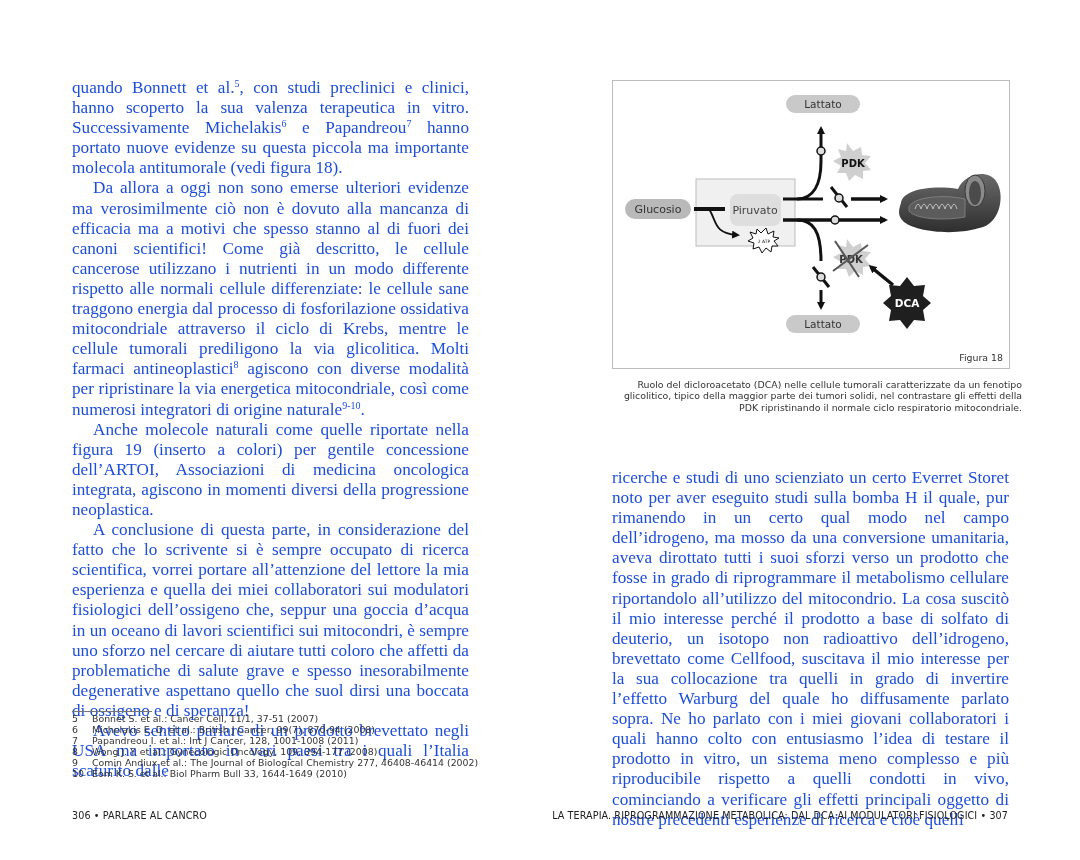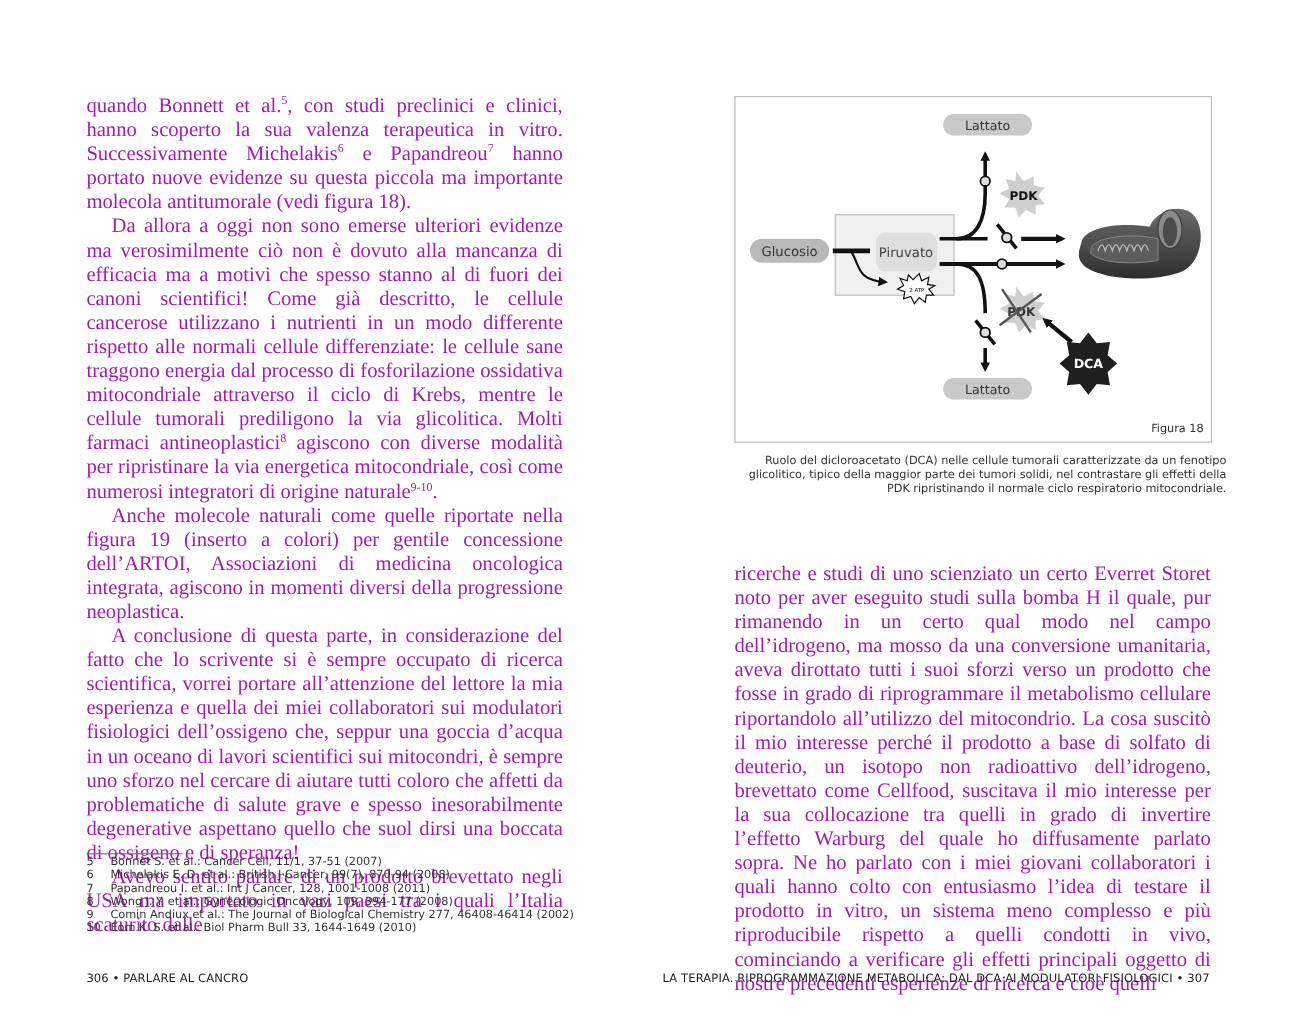--- a/index.html
+++ b/index.html
@@ -4,21 +4,21 @@
 <style>
   html, body { margin:0; padding:0; background:#ffffff; }
   body { width:1080px; height:860px; position:relative; overflow:hidden; color:#1a1a1a; }
   .page { position:absolute; top:0; height:860px; }
   .page-left { left:0; width:540px; }
   .page-right { left:540px; width:540px; }
   .body-text {
     position:absolute;
     font-family:"Liberation Serif","DejaVu Serif",serif;
     font-size:17.2px; line-height:20.1px; text-align:justify;
-    color:#a21caf;
+    color:#1d4ed8;
   }
   .body-text p { margin:0; }
   .body-text p.indent { text-indent:21px; }
   .body-text sup { font-size:10px; line-height:0; vertical-align:6px; }
   .left-text { left:72px; top:78px; width:397px; }
   .right-text { left:72px; top:468px; width:397px; }
   .fn-rule { position:absolute; left:72px; top:711px; width:80px; height:0; border-top:1px solid #777; }
   .footnotes { position:absolute; left:72px; top:714px; width:420px;
     font-family:"DejaVu Sans","Liberation Sans",sans-serif; font-size:9.4px; line-height:10.9px; color:#333; }
   .fn { display:flex; }

